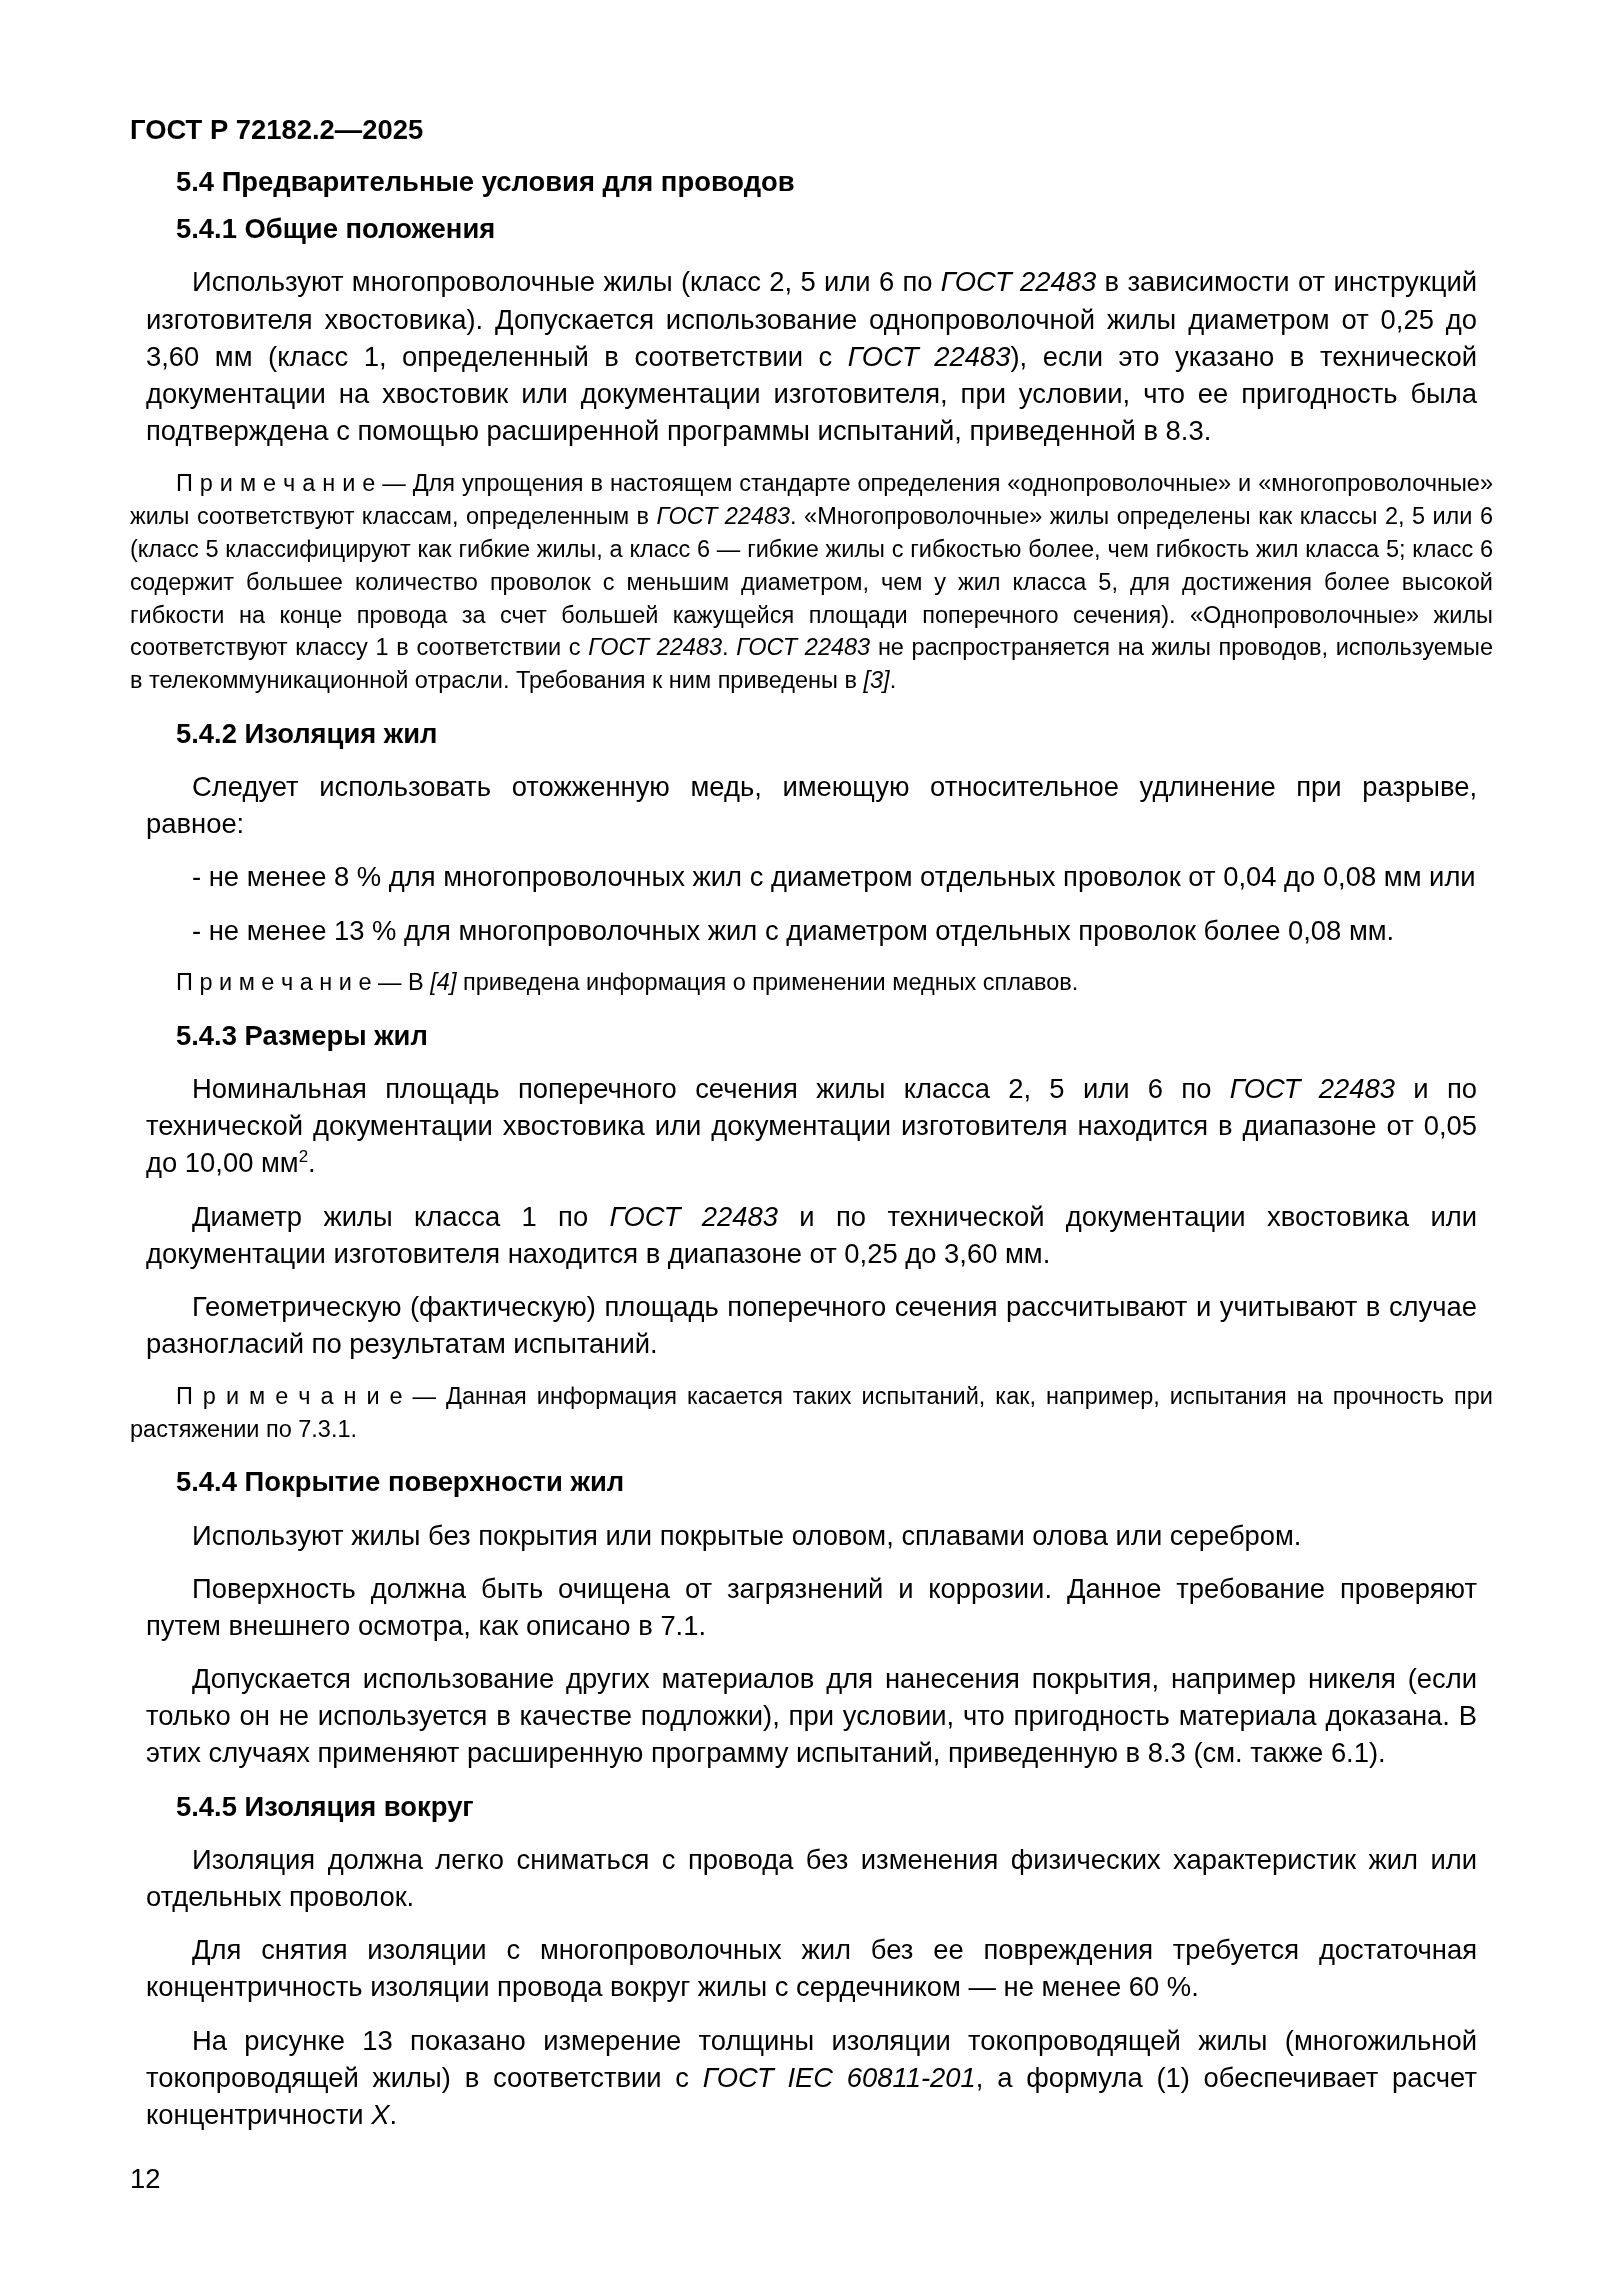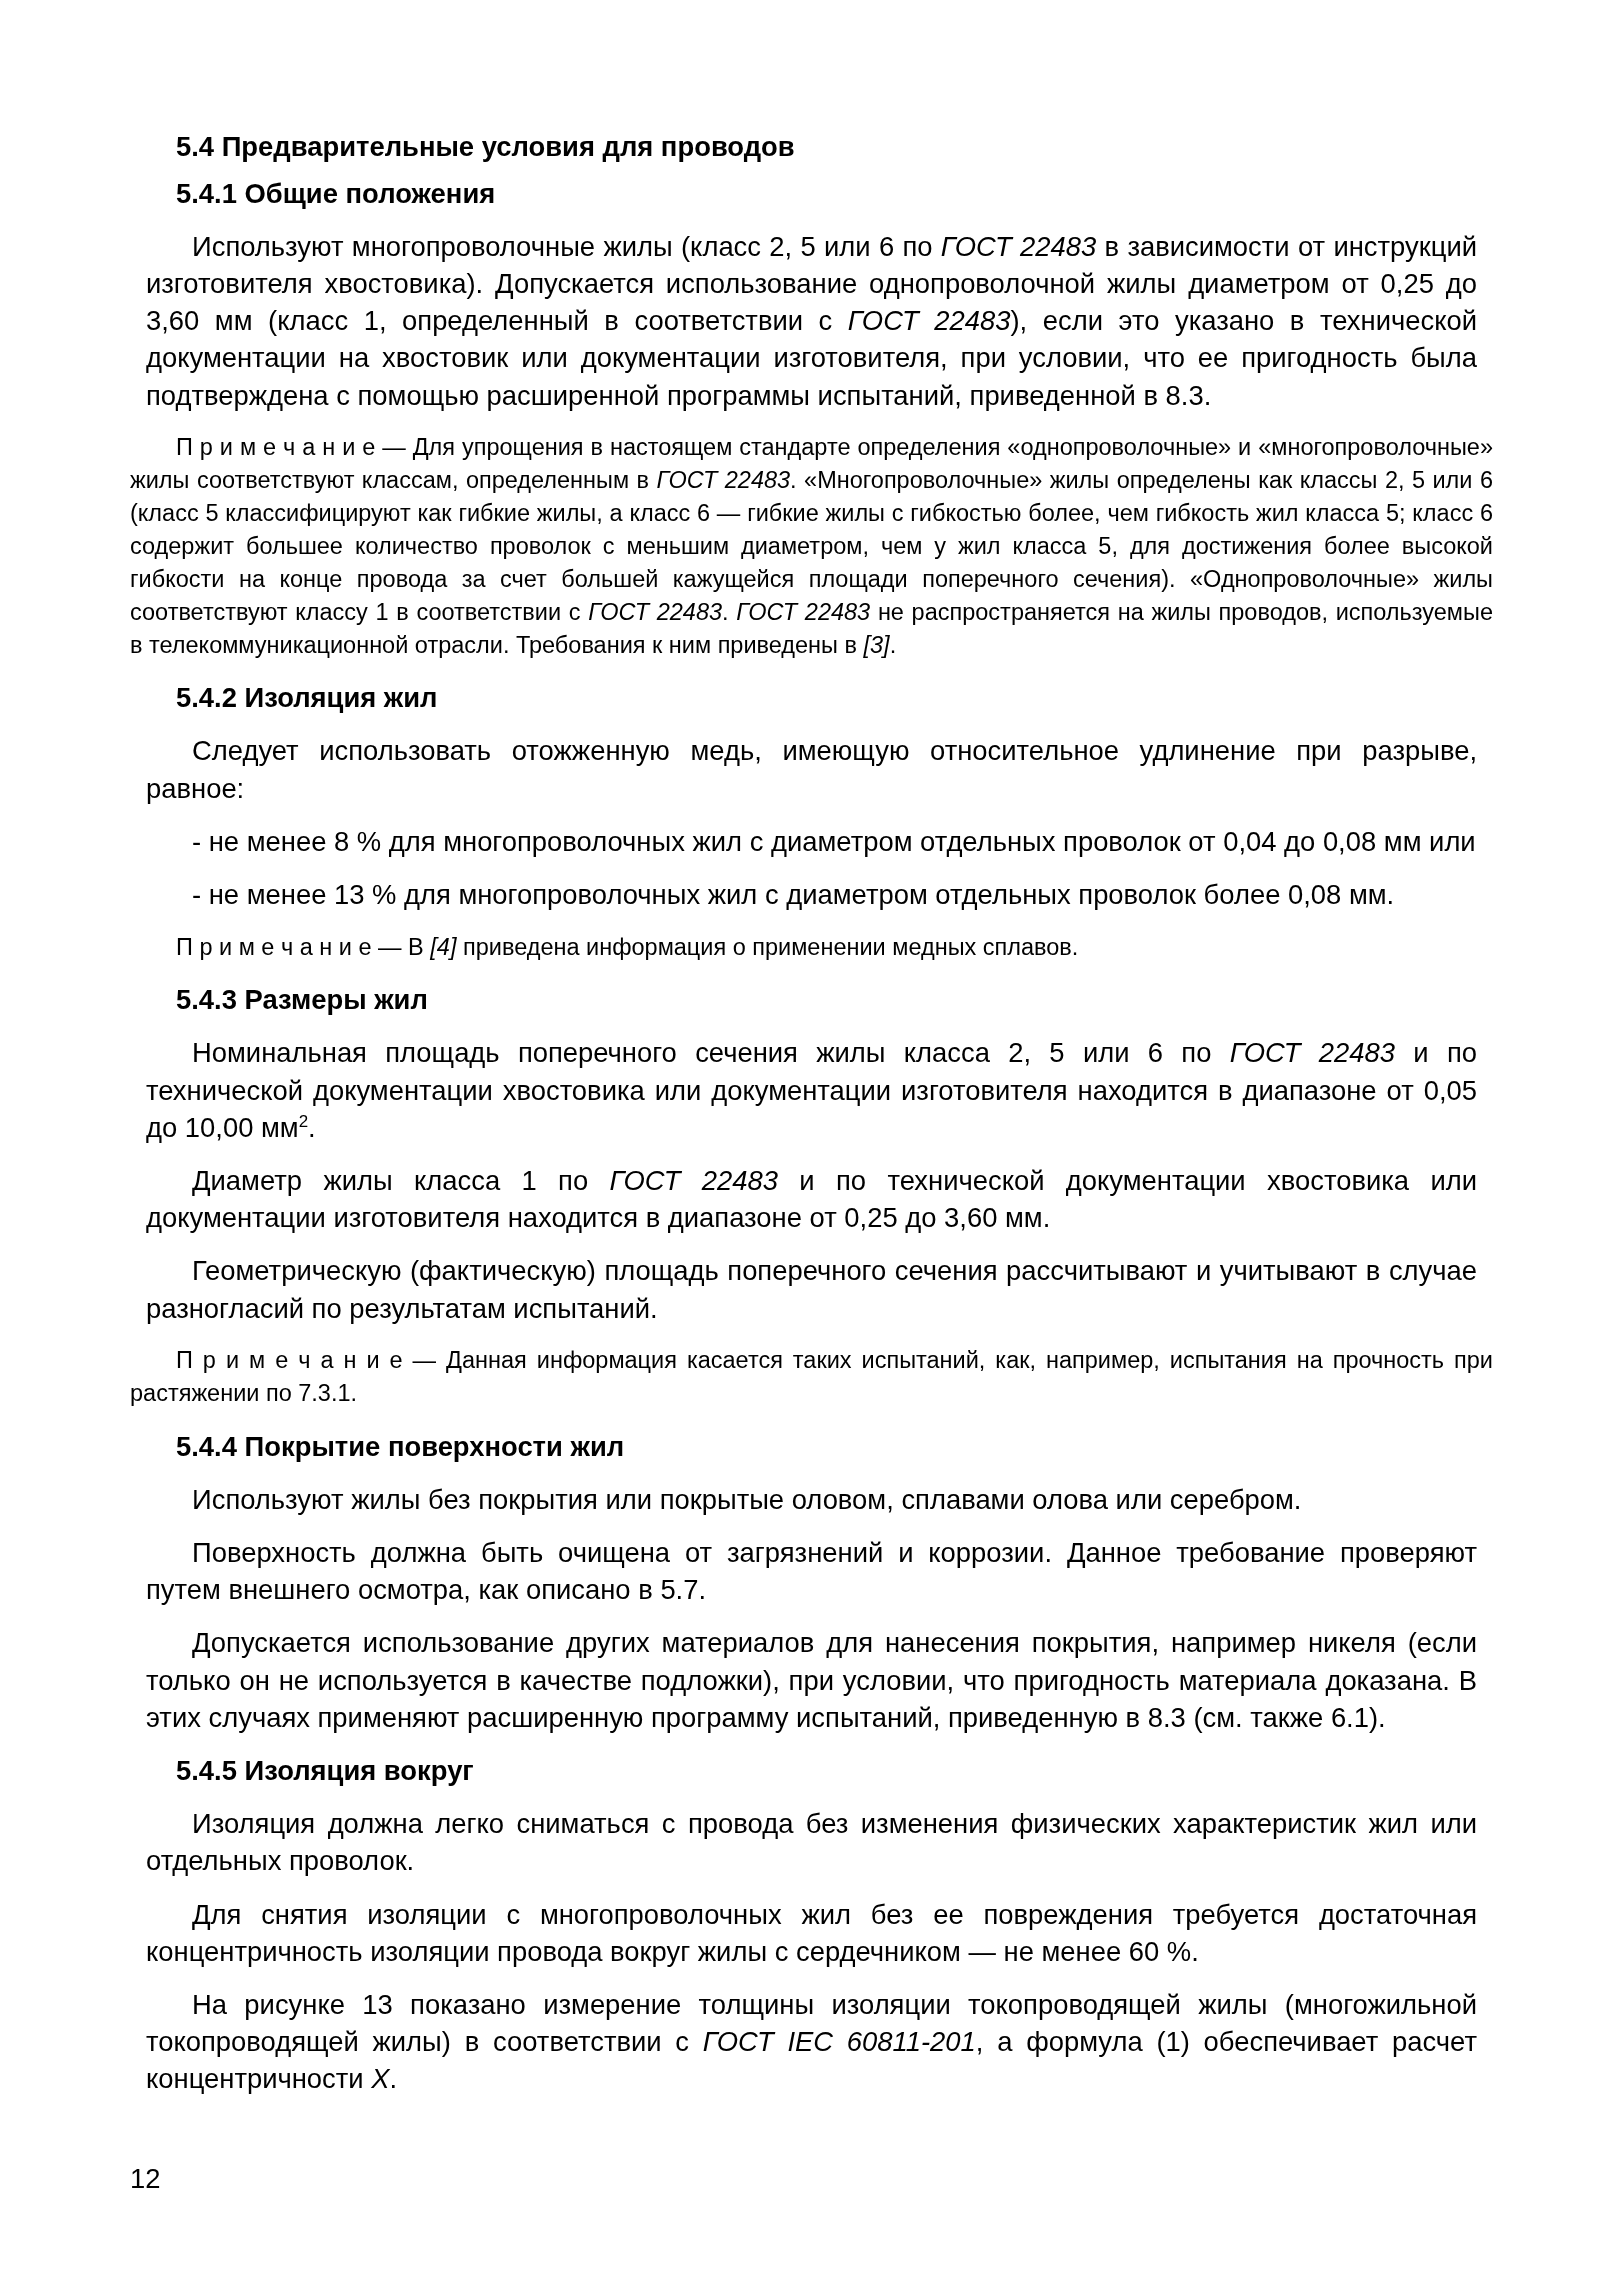--- a/index.html
+++ b/index.html
@@ -56,39 +56,40 @@
     left: 130px;
     bottom: 98px;
     font-size: 27.4px;
     text-align: right;
   }
 </style>
 </head>
 <body>
 
 <div class="page">
+  <div class="doc-header">ГОСТ Р 72182.2—2025</div>
 
   <div class="content">
       <div class="h2"><span>5.4 Предварительные условия для проводов</span></div>
       <div class="h3"><span>5.4.1 Общие положения</span></div>
       <p class="para"><span>Используют многопроволочные жилы (класс 2, 5 или 6 по </span><span class="italic">ГОСТ 22483</span><span> в зависимости от инструкций изготовителя хвостовика). Допускается использование однопроволочной жилы диаметром от 0,25 до 3,60 мм (класс 1, определенный в соответствии с </span><span class="italic">ГОСТ 22483</span><span>), если это указано в технической документации на хвостовик или документации изготовителя, при условии, что ее пригодность была подтверждена с помощью расширенной программы испытаний, приведенной в 8.3.</span></p>
       <p class="note"><span>П р и м е ч а н и е  — Для упрощения в настоящем стандарте определения «однопроволочные» и «многопроволочные» жилы соответствуют классам, определенным в </span><span class="italic">ГОСТ 22483</span><span>. «Многопроволочные» жилы определены как классы 2, 5 или 6 (класс 5 классифицируют как гибкие жилы, а класс 6 — гибкие жилы с гибкостью более, чем гибкость жил класса 5; класс 6 содержит большее количество проволок с меньшим диаметром, чем у жил класса 5, для достижения более высокой гибкости на конце провода за счет большей кажущейся площади поперечного сечения). «Однопроволочные» жилы соответствуют классу 1 в соответствии с </span><span class="italic">ГОСТ 22483</span><span>. </span><span class="italic">ГОСТ 22483</span><span> не распространяется на жилы проводов, используемые в телекоммуникационной отрасли. Требования к ним приведены в </span><span class="italic">[3]</span><span>.</span></p>
       <div class="h3"><span>5.4.2 Изоляция жил</span></div>
       <p class="para"><span>Следует использовать отожженную медь, имеющую относительное удлинение при разрыве, равное:</span></p>
       <p class="para"><span>- не менее 8 % для многопроволочных жил с диаметром отдельных проволок от 0,04 до 0,08 мм или</span></p>
       <p class="para"><span>- не менее 13 % для многопроволочных жил с диаметром отдельных проволок более 0,08 мм.</span></p>
       <p class="note"><span>П р и м е ч а н и е  — В </span><span class="italic">[4]</span><span> приведена информация о применении медных сплавов.</span></p>
       <div class="h3"><span>5.4.3 Размеры жил</span></div>
       <p class="para"><span>Номинальная площадь поперечного сечения жилы класса 2, 5 или 6 по </span><span class="italic">ГОСТ 22483</span><span> и по технической документации хвостовика или документации изготовителя находится в диапазоне от 0,05 до 10,00 мм</span><sup>2</sup><span>.</span></p>
       <p class="para"><span>Диаметр жилы класса 1 по </span><span class="italic">ГОСТ 22483</span><span> и по технической документации хвостовика или документации изготовителя находится в диапазоне от 0,25 до 3,60 мм.</span></p>
       <p class="para"><span>Геометрическую (фактическую) площадь поперечного сечения рассчитывают и учитывают в случае разногласий по результатам испытаний.</span></p>
       <p class="note"><span>П р и м е ч а н и е  — Данная информация касается таких испытаний, как, например, испытания на прочность при растяжении по 7.3.1.</span></p>
       <div class="h3"><span>5.4.4 Покрытие поверхности жил</span></div>
       <p class="para"><span>Используют жилы без покрытия или покрытые оловом, сплавами олова или серебром.</span></p>
-      <p class="para"><span>Поверхность должна быть очищена от загрязнений и коррозии. Данное требование проверяют путем внешнего осмотра, как описано в 5.7.</span></p>
+      <p class="para"><span>Поверхность должна быть очищена от загрязнений и коррозии. Данное требование проверяют путем внешнего осмотра, как описано в 7.1.</span></p>
       <p class="para"><span>Допускается использование других материалов для нанесения покрытия, например никеля (если только он не используется в качестве подложки), при условии, что пригодность материала доказана. В этих случаях применяют расширенную программу испытаний, приведенную в 8.3 (см. также 6.1).</span></p>
       <div class="h3"><span>5.4.5 Изоляция вокруг</span></div>
       <p class="para"><span>Изоляция должна легко сниматься с провода без изменения физических характеристик жил или отдельных проволок.</span></p>
       <p class="para"><span>Для снятия изоляции с многопроволочных жил без ее повреждения требуется достаточная концентричность изоляции провода вокруг жилы с сердечником — не менее 60 %.</span></p>
       <p class="para"><span>На рисунке 13 показано измерение толщины изоляции токопроводящей жилы (многожильной токопроводящей жилы) в соответствии с </span><span class="italic">ГОСТ IEC 60811-201</span><span>, а формула (1) обеспечивает расчет концентричности </span><span class="italic">X</span><span>.</span></p>
     </div>
 
   <div class="page-number">12</div>
 </div>
 

